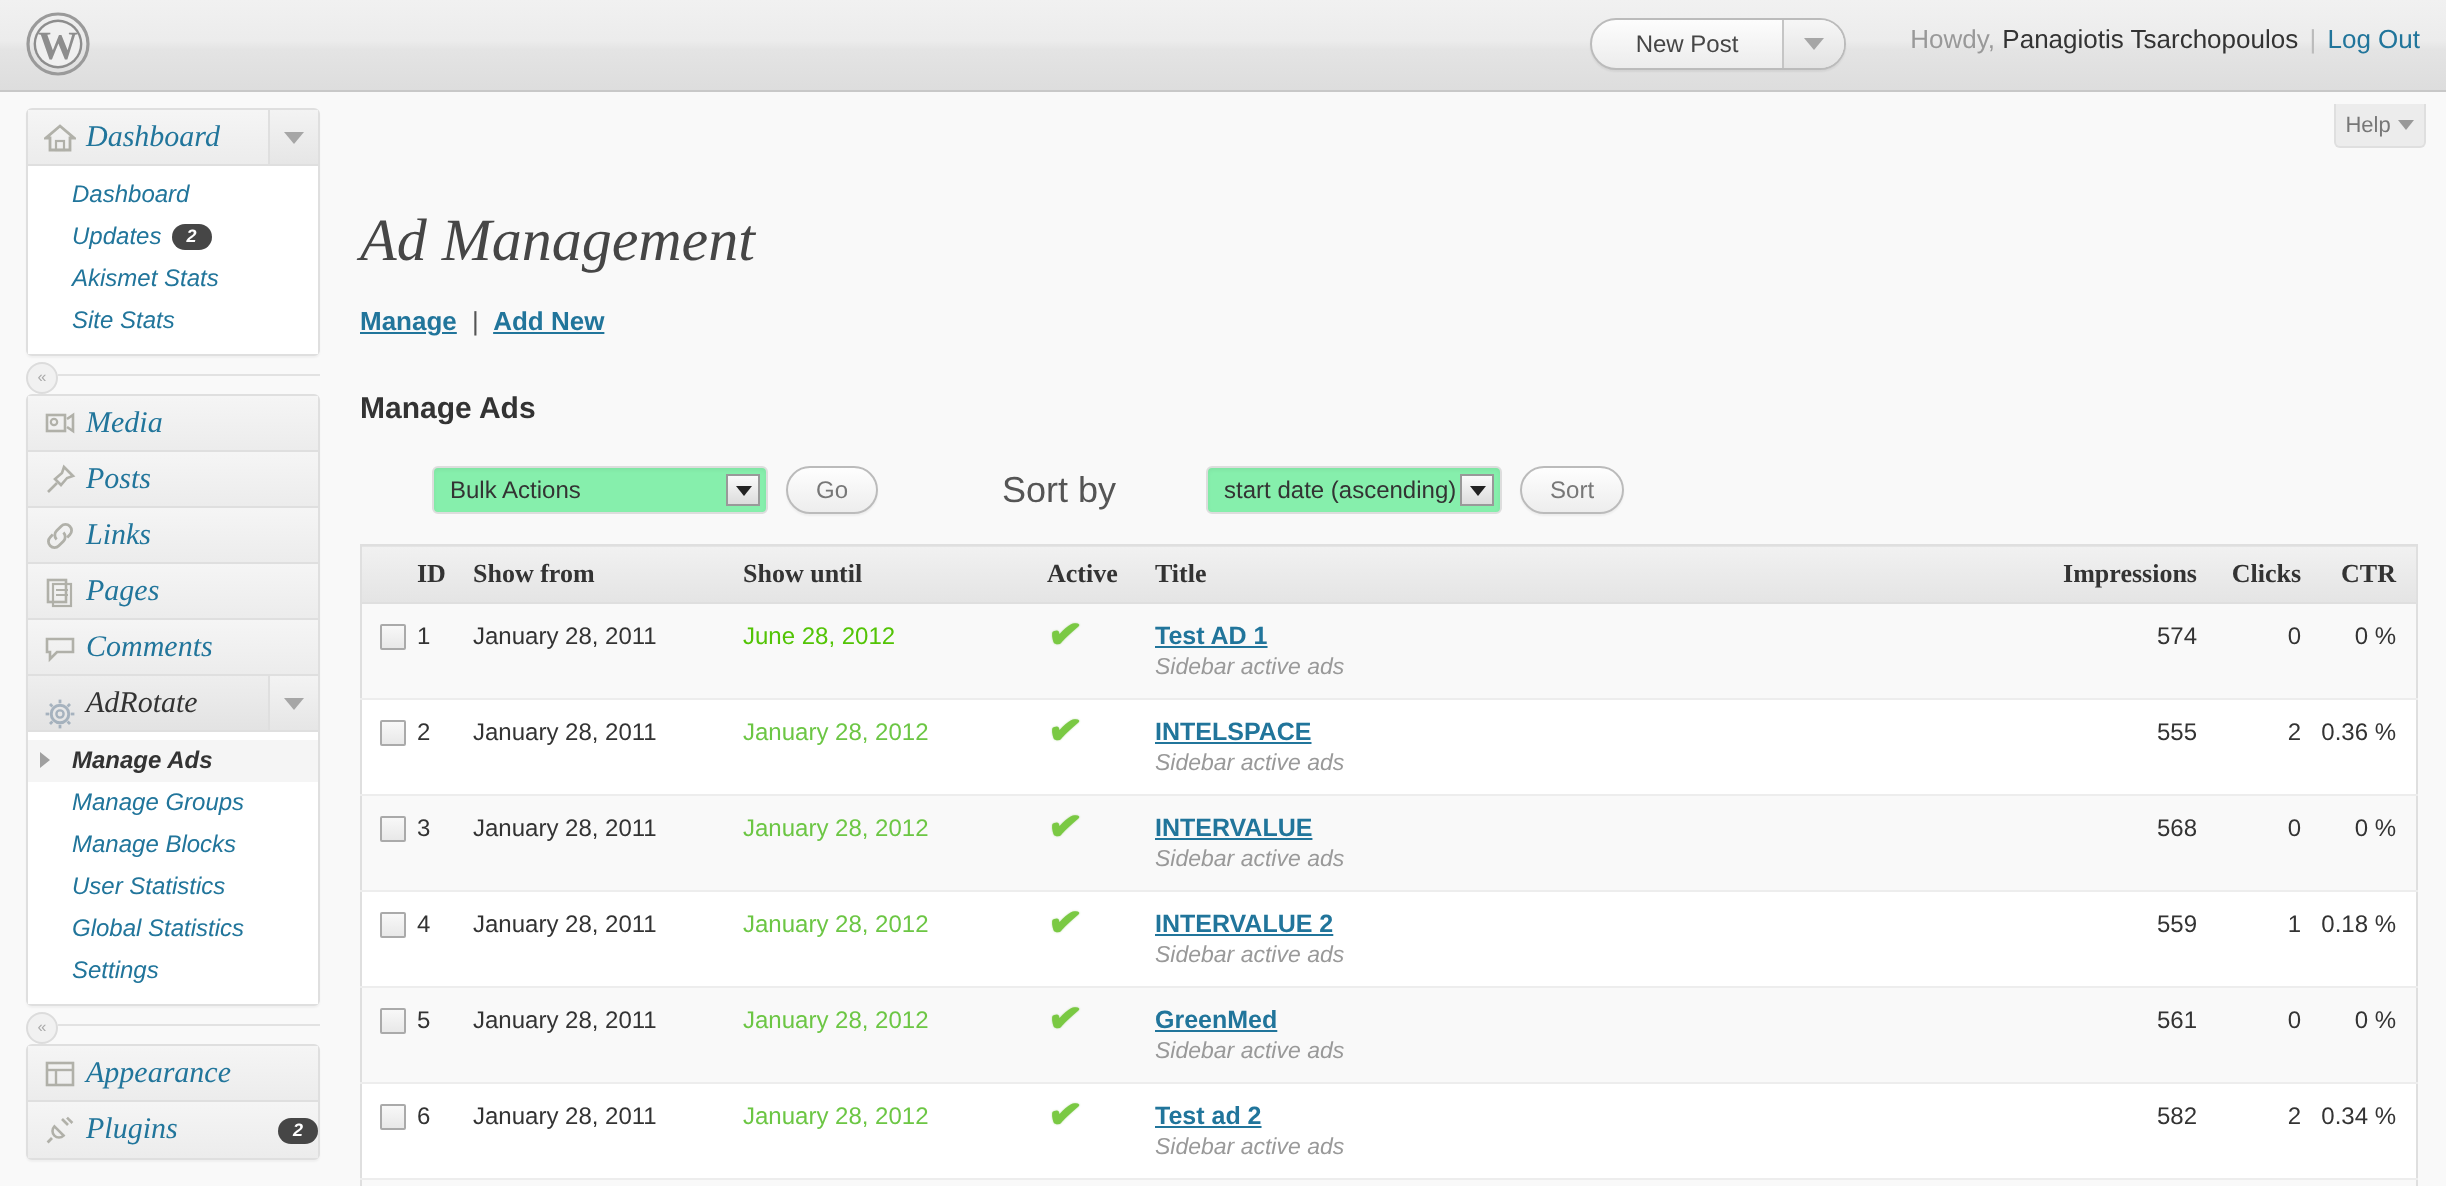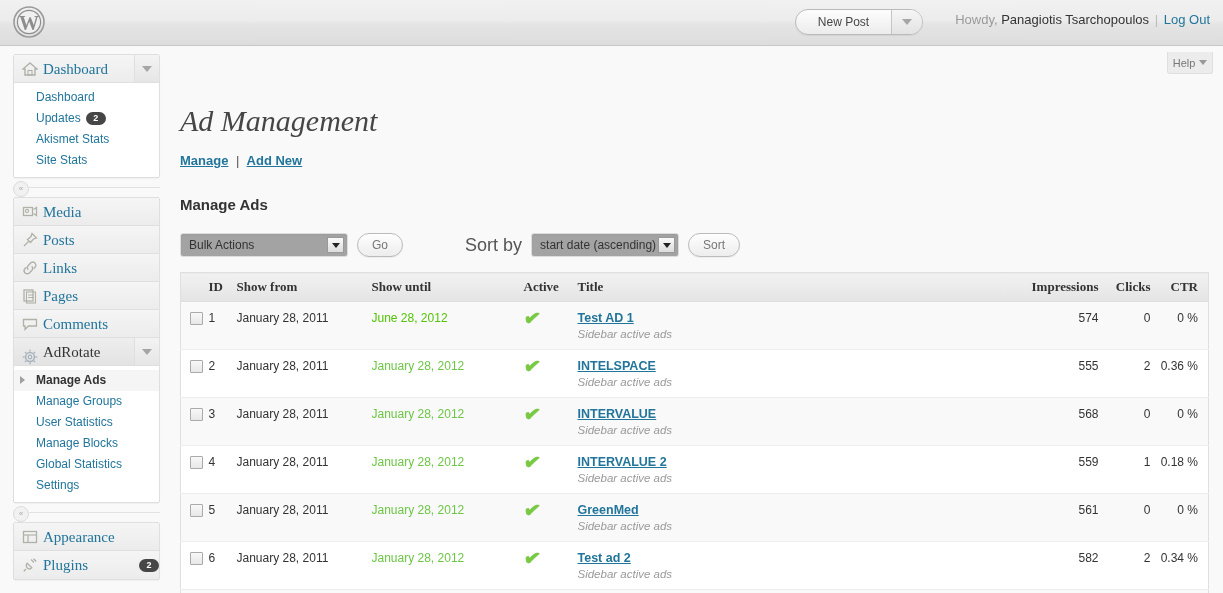--- a/index.html
+++ b/index.html
@@ -99,20 +99,21 @@
     height: 547px;
     background: #f9f9f9;
     overflow: hidden;
   }
   .menu-group {
     margin: 0 5px 0 13px;
     background: #4d7c0f;
     border: 1px solid #dfdfdf;
     border-radius: 3px;
     box-shadow: 0 1px 1px rgba(0,0,0,0.04);
+    font-style: italic;
   }
   .menu-group.g-first { margin-top: 8px; }
   .menu-top {
     position: relative;
     display: flex;
     align-items: center;
     height: 28px;
     background: linear-gradient(to bottom, #f5f5f5 0%, #ececec 100%);
     border-bottom: 1px solid #dfdfdf;
     box-sizing: border-box;
@@ -286,26 +287,27 @@
     position: absolute;
     left: 15px;
     top: 187px;
     display: flex;
     align-items: center;
   }
   .wp-select {
     position: relative;
     height: 24px;
     border: 1px solid #ddd;
-    background: #a3a3a3;
+    background: #86efac;
     border-radius: 3px;
     display: flex;
     align-items: center;
     box-sizing: border-box;
     box-shadow: inset 0 1px 2px rgba(0,0,0,0.05);
+    margin-left: 36px;
   }
   .wp-select .sel-text {
     padding: 0 8px;
     font-size: 12px;
     color: #333;
     line-height: 22px;
     white-space: nowrap;
   }
   .wp-select .sel-btn {
     position: absolute;
@@ -562,22 +564,22 @@
           </svg>
         </span>
         <span class="m-label">AdRotate</span>
         <span class="m-arrow">
             <span class="caret"></span>
           </span>
       </div>
       <div class="submenu">
         <div class="submenu-item current"><span>Manage Ads</span></div>
         <div class="submenu-item"><span>Manage Groups</span></div>
+        <div class="submenu-item"><span>Manage Blocks</span></div>
         <div class="submenu-item"><span>User Statistics</span></div>
-        <div class="submenu-item"><span>Manage Blocks</span></div>
         <div class="submenu-item"><span>Global Statistics</span></div>
         <div class="submenu-item"><span>Settings</span></div>
       </div>
     </div>
 
     <div class="sep-row">
       <span class="line"></span>
       <span class="knob">«</span>
     </div>
 

